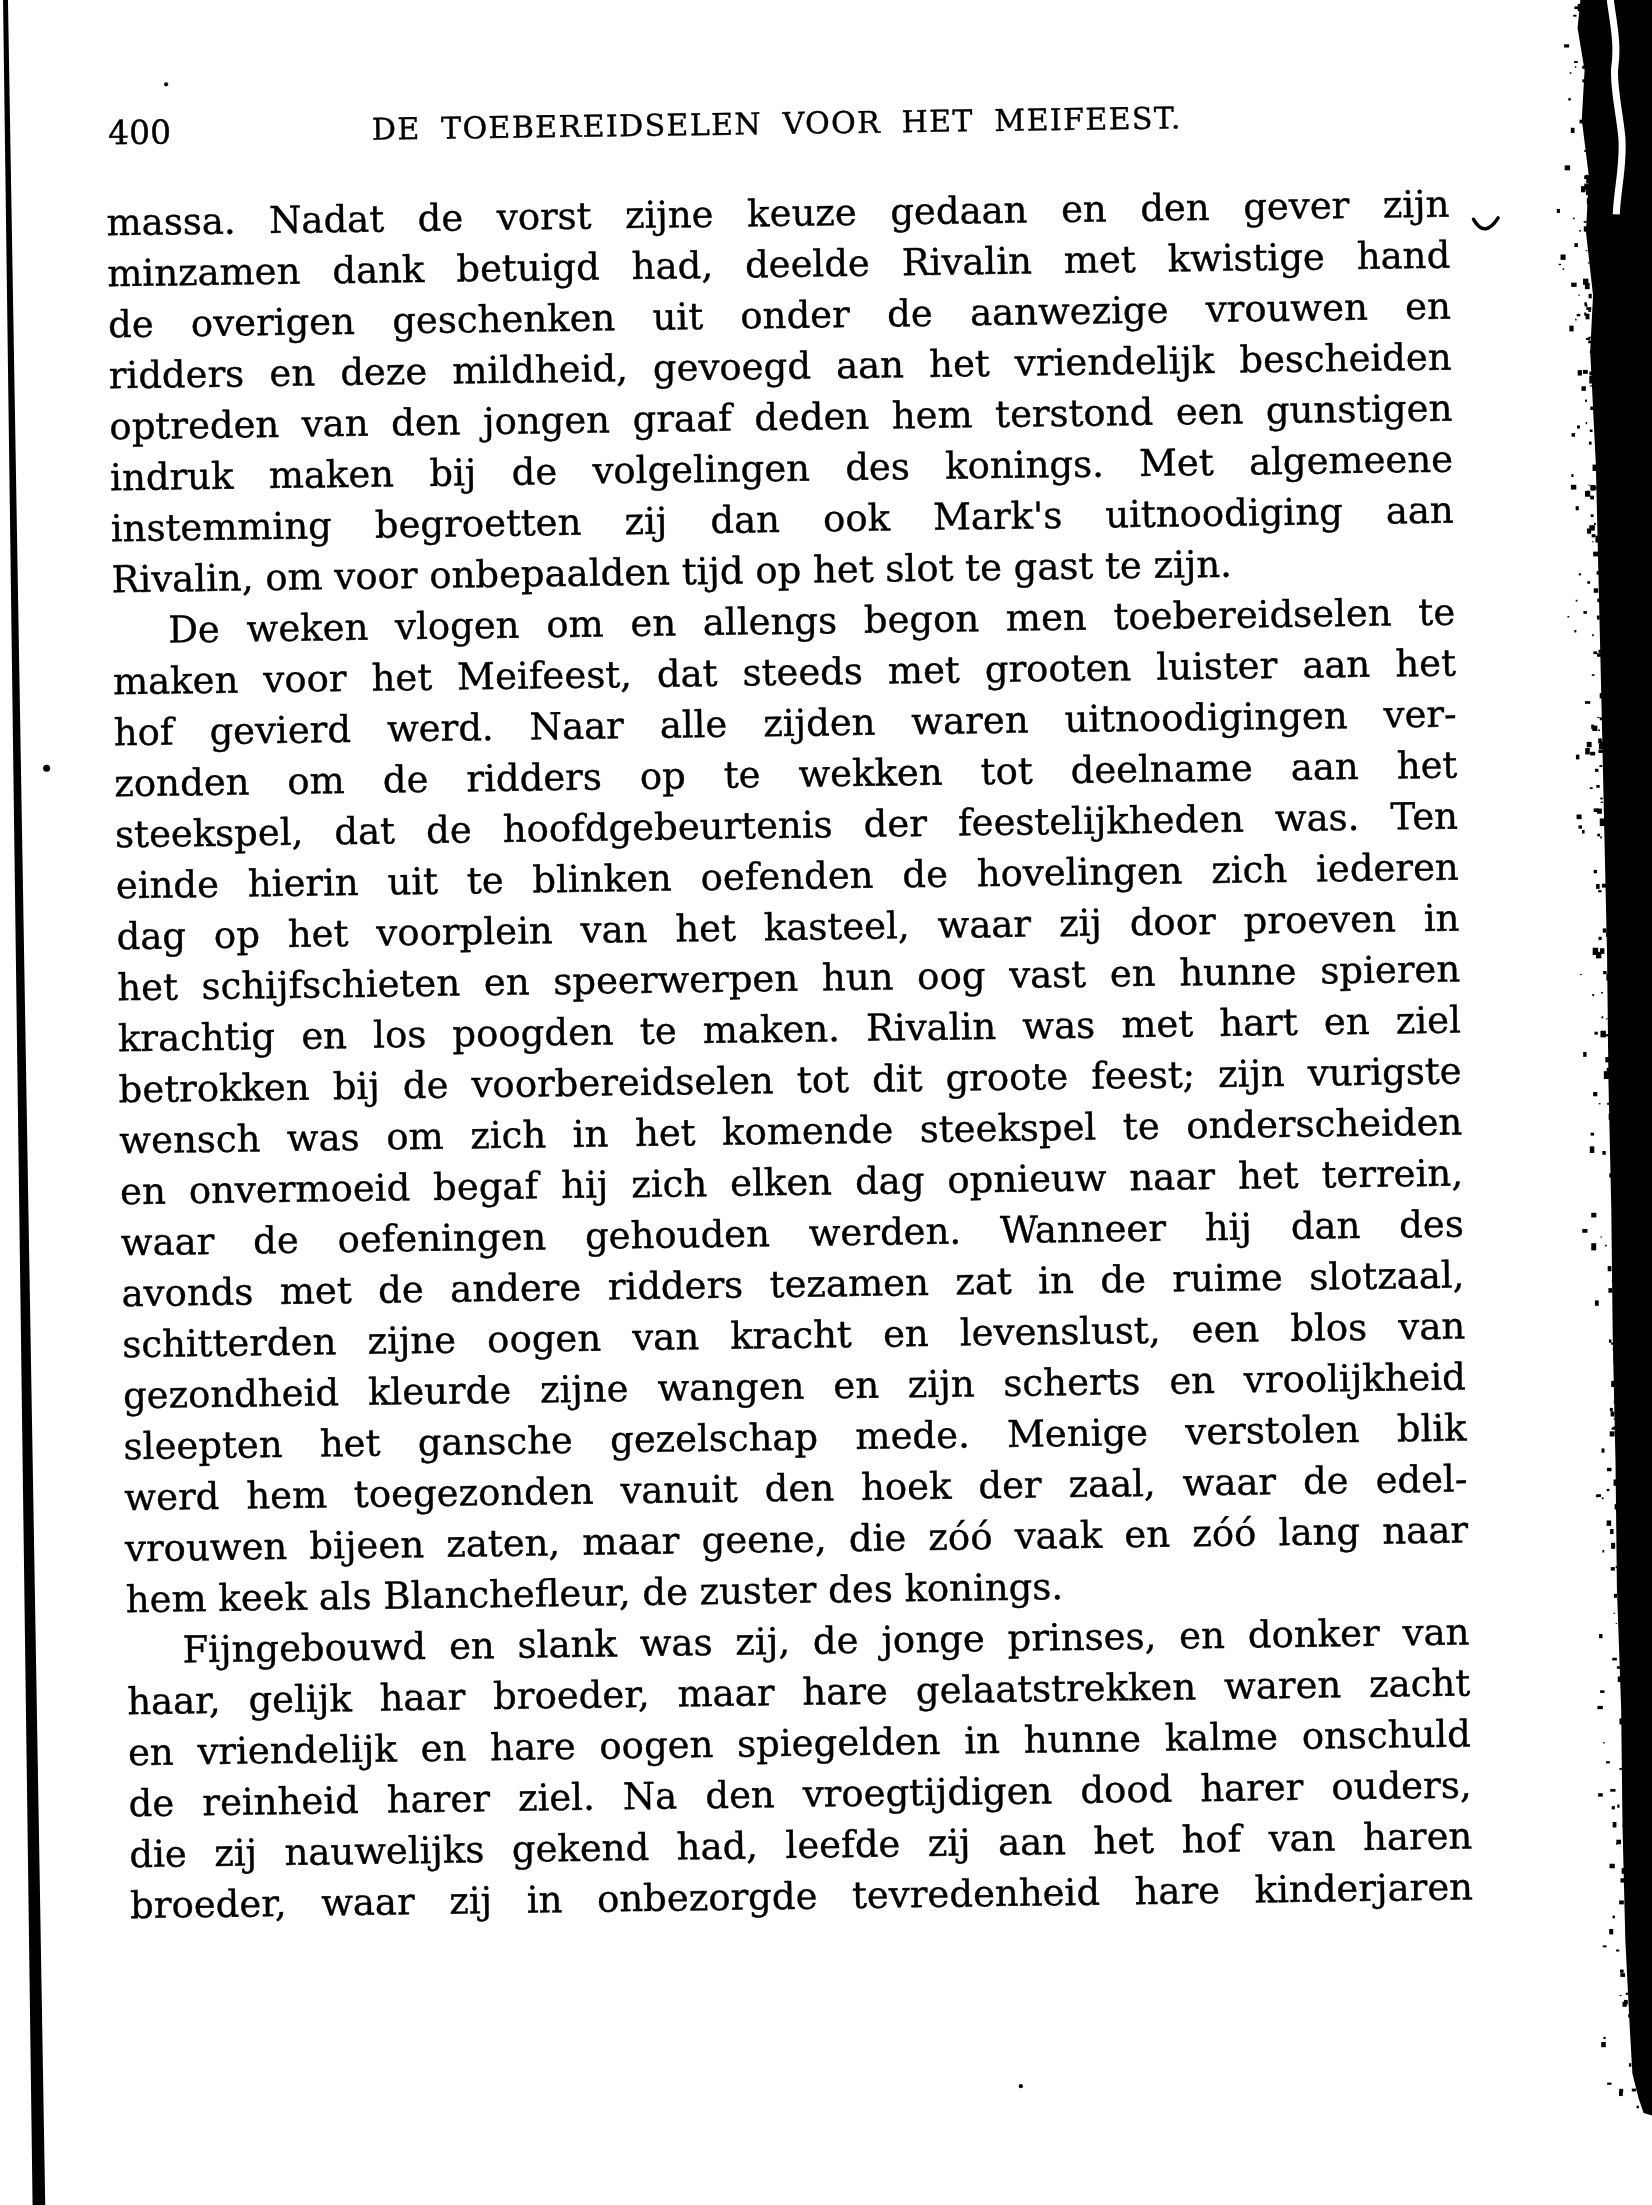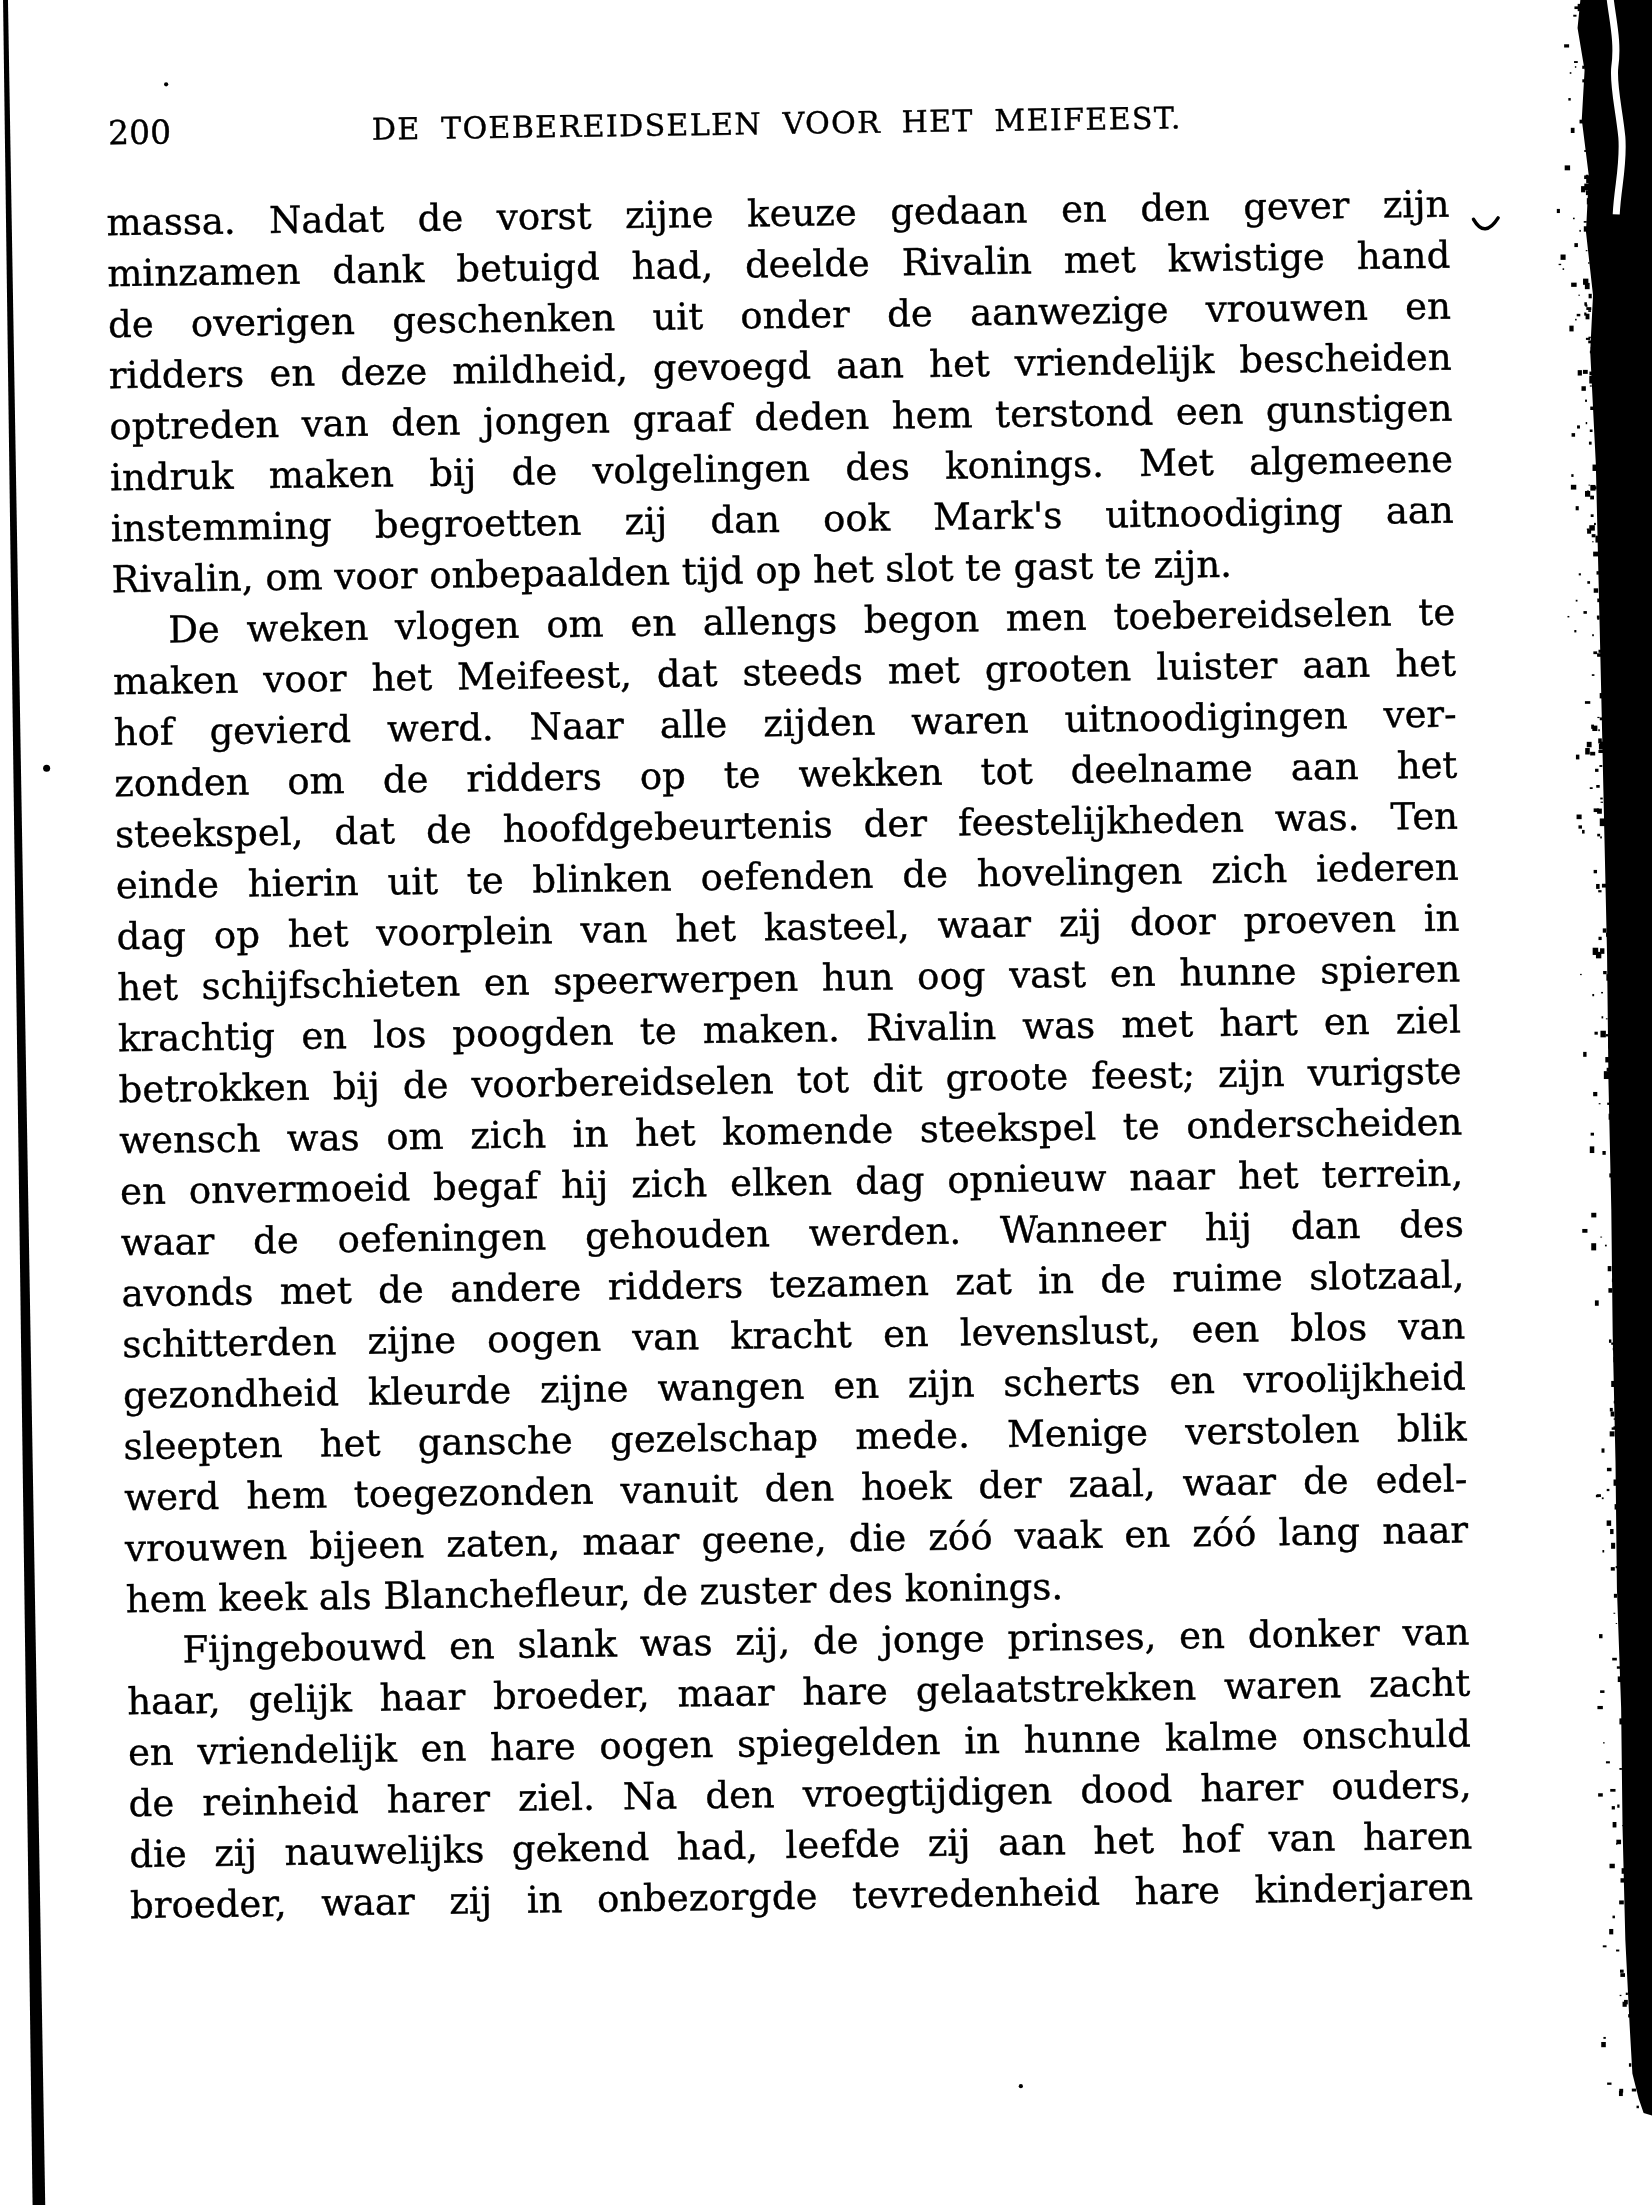--- a/index.html
+++ b/index.html
@@ -358,21 +358,21 @@
         <rect x="2241.7" y="1073.6" width="4.9" height="6.8" fill="#000"></rect>
         <rect x="2284.3" y="1448.7" width="2.5" height="1.5" fill="#000"></rect>
         <rect x="2314.8" y="2517.4" width="5.2" height="6.3" fill="#000"></rect>
         <rect x="2298.7" y="2622.4" width="2.1" height="1.9" fill="#000"></rect>
       </g>
   </svg>
 
   <div class="content">
 
     <div class="header-row">
-      <span class="page-num">200</span>
+      <span class="page-num">400</span>
       <div class="running-title">DE TOEBEREIDSELEN VOOR HET MEIFEEST.</div>
     </div>
 
     <div class="body-text">
 
       <div>
         <div class="line">massa. Nadat de vorst zijne keuze gedaan en den gever zijn</div>
         <div class="line">minzamen dank betuigd had, deelde Rivalin met kwistige hand</div>
         <div class="line">de overigen geschenken uit onder de aanwezige vrouwen en</div>
         <div class="line">ridders en deze mildheid, gevoegd aan het vriendelijk bescheiden</div>

